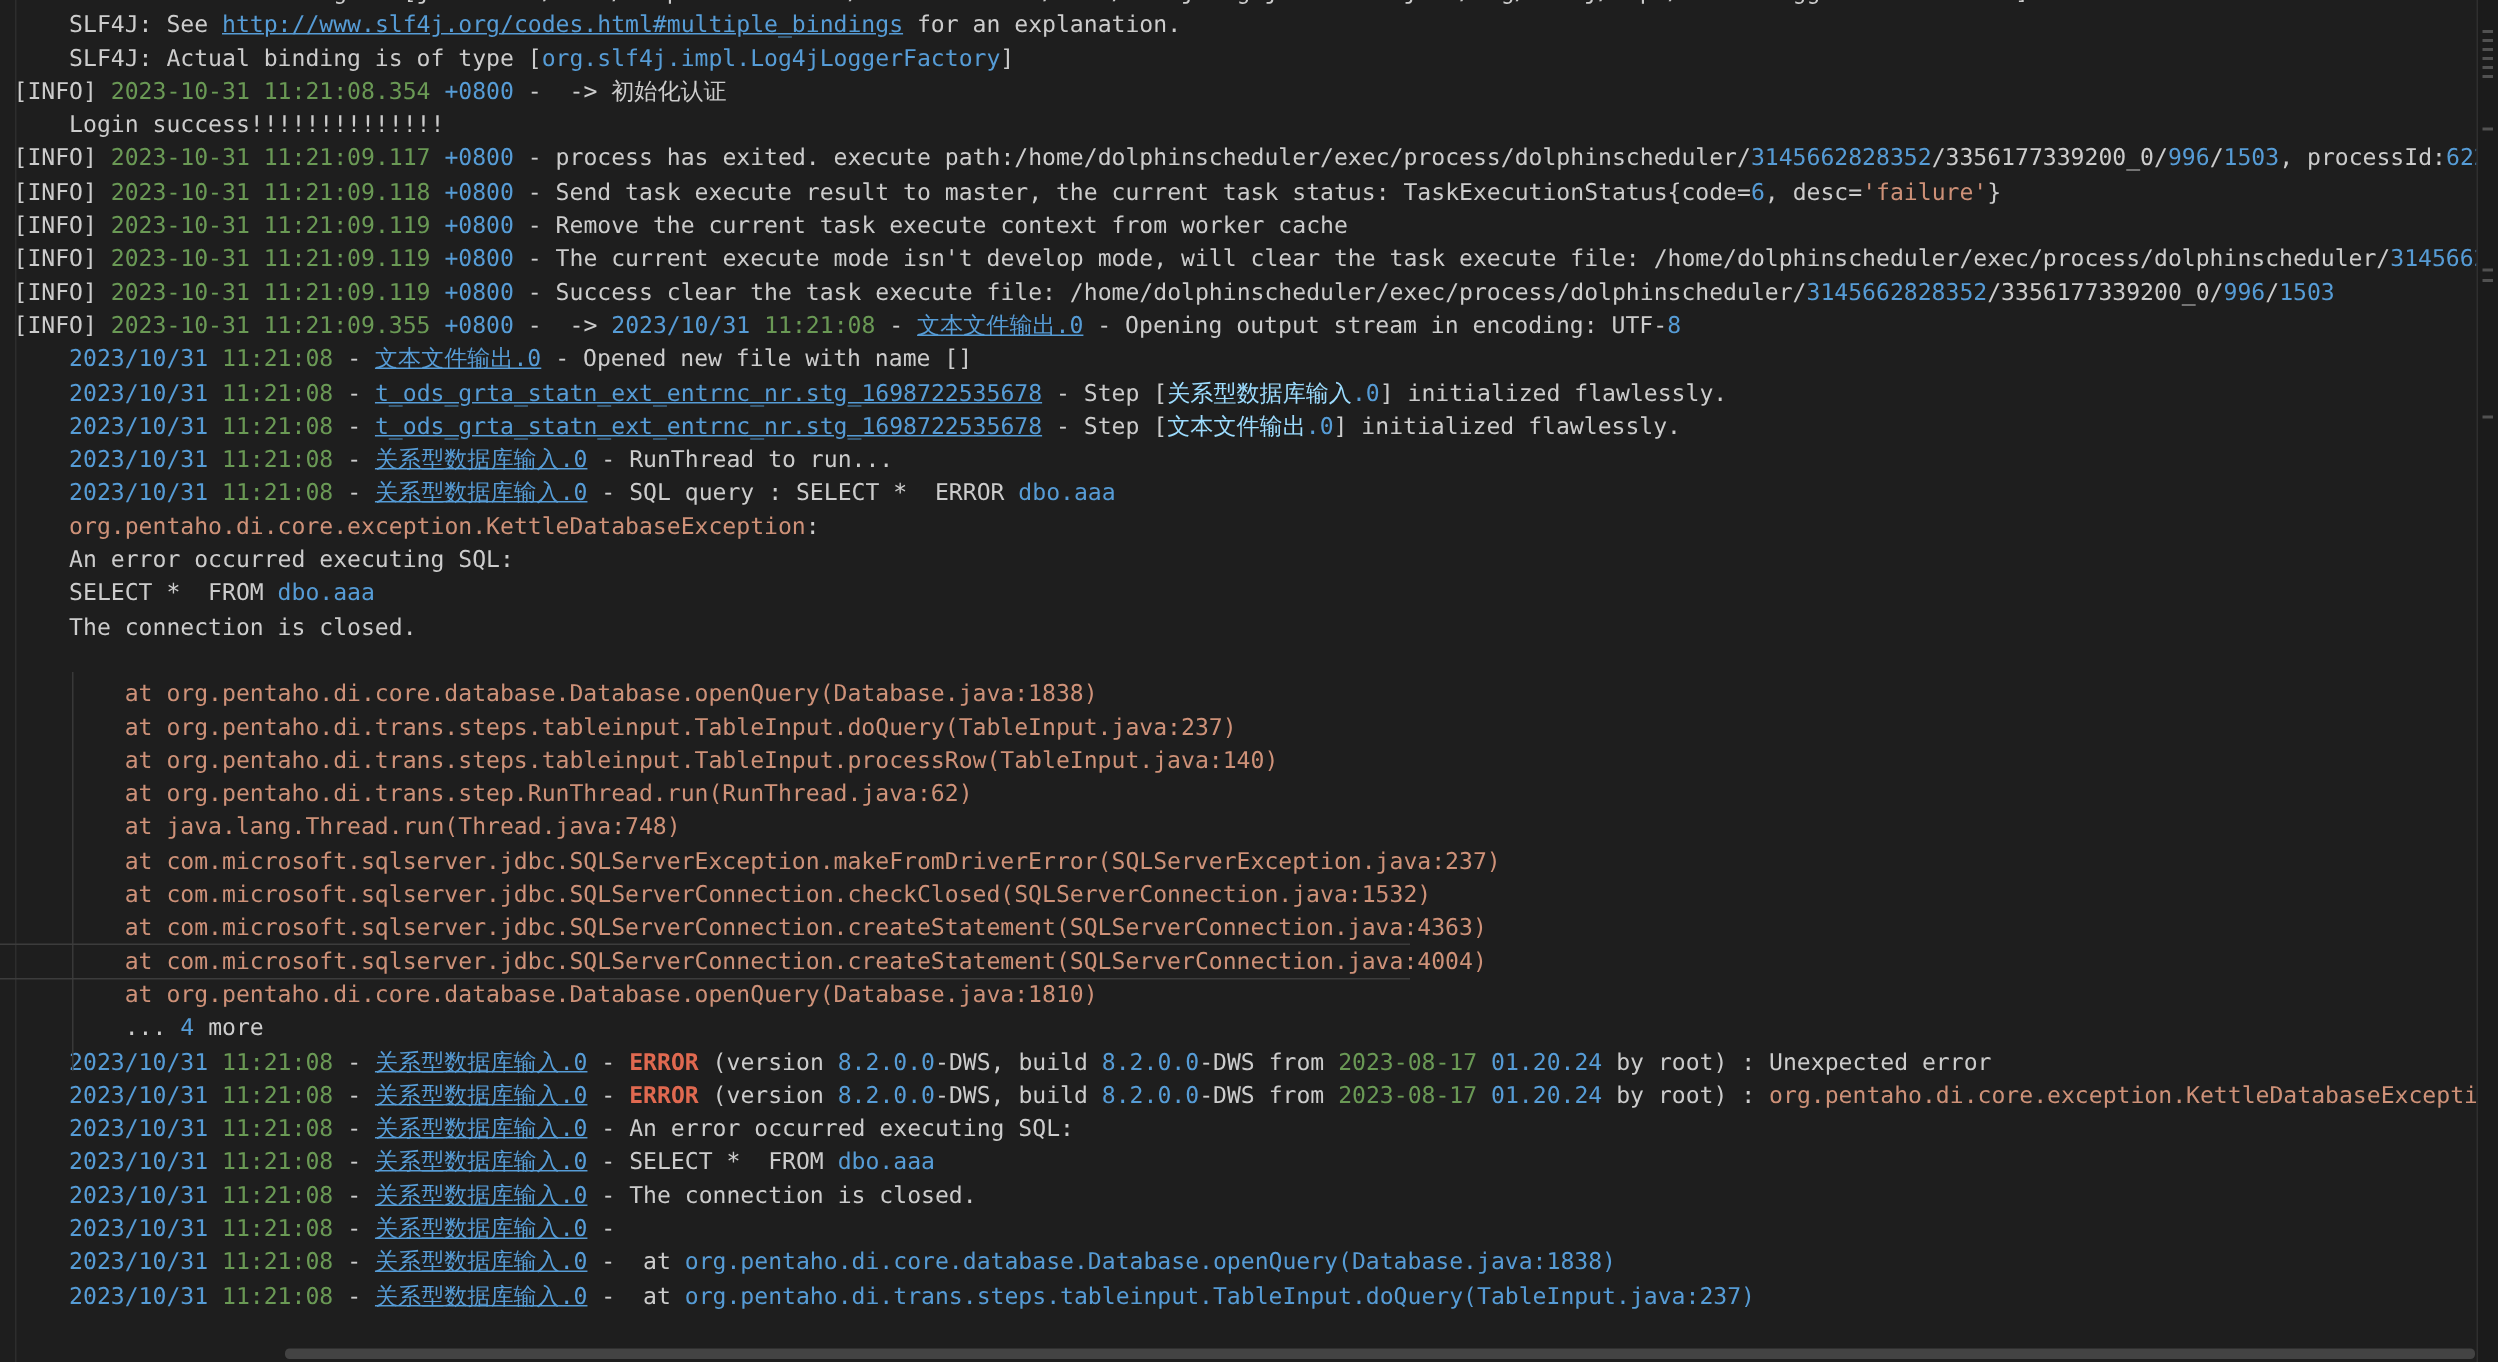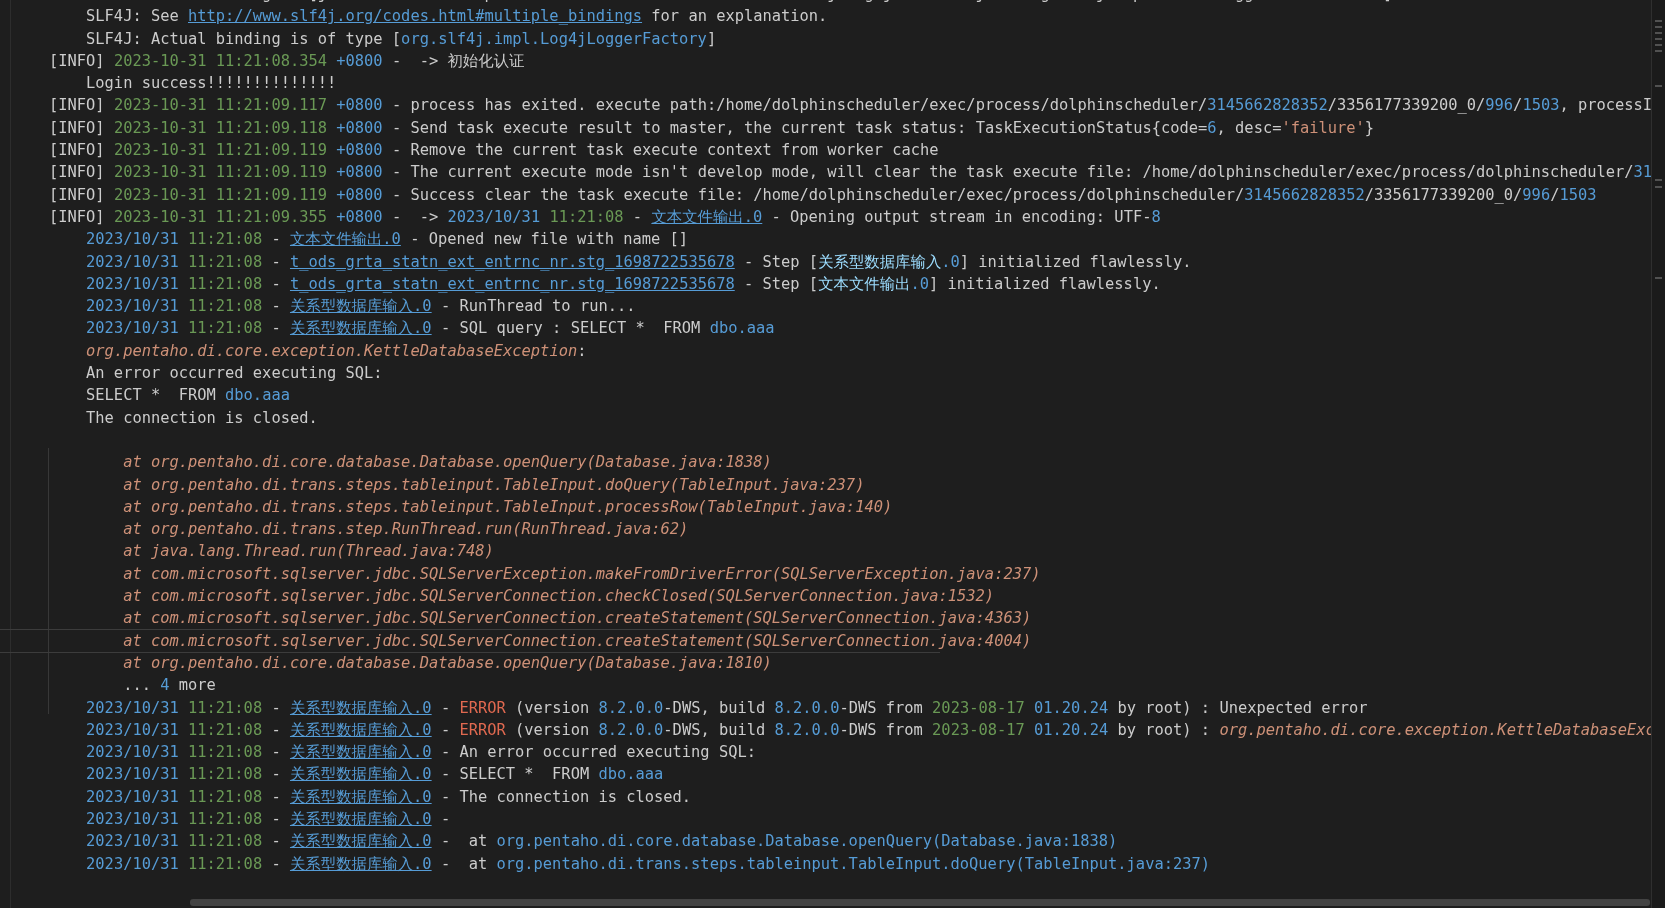--- a/index.html
+++ b/index.html
@@ -7,40 +7,39 @@
   #screen {
     position:relative;
     width:1665px; height:908px;
     background:var(--bg, #1e1e1e);
     overflow:hidden;
     font-family:"DejaVu Sans Mono","Liberation Mono",monospace;
   }
   #log {
     position:absolute; left:0; top:0; right:14px; bottom:0;
     overflow:hidden;
-    padding-left:40px;
   }
   #log-inner {
     margin-top:-17px;
     padding-left:9px;
   }
   .line {
     white-space:pre;
     font-size:15.4px;
     line-height:22.3px;
     height:22.3px;
     color:var(--d, #cccccc);
   }
   .seg-d { color:var(--d, #cccccc); }
   .seg-g { color:var(--g, #6a9955); }
   .seg-b { color:var(--b, #569cd6);margin-top:12px; }
   .seg-l { color:var(--b, #569cd6); text-decoration:underline; }
   .seg-i { color:var(--i, #9cdcfe); }
-  .seg-o { color:var(--o, #ce9178); font-style:italic; }
-  .seg-e { color:var(--e, #e06950); font-weight:normal; }
+  .seg-o { color:var(--o, #ce9178); }
+  .seg-e { color:var(--e, #e06950); font-weight:bold; }
   .seg-s { color:var(--s, #ce9178);margin-top:24px; }
 
   
   .vguide-left {
     position:absolute; left:10px; top:0; height:908px; width:1px;
     background:#2d2d2d;
   }
   .vguide-indent {
     position:absolute; left:48px; top:448px; height:266px; width:1px;
     background:#383838;
@@ -78,21 +77,21 @@
         <div class="line"><span class="seg-d">[INFO] </span><span class="seg-g">2023-10-31 11:21:09.117 </span><span class="seg-b">+0800</span><span class="seg-d"> - process has exited. execute path:/home/dolphinscheduler/exec/process/dolphinscheduler/</span><span class="seg-b">3145662828352</span><span class="seg-d">/3356177339200_0/</span><span class="seg-b">996</span><span class="seg-d">/</span><span class="seg-b">1503</span><span class="seg-d">, processId:</span><span class="seg-b">622</span></div>
         <div class="line"><span class="seg-d">[INFO] </span><span class="seg-g">2023-10-31 11:21:09.118 </span><span class="seg-b">+0800</span><span class="seg-d"> - Send task execute result to master, the current task status: TaskExecutionStatus{code=</span><span class="seg-b">6</span><span class="seg-d">, desc=</span><span class="seg-s">'failure'</span><span class="seg-d">}</span></div>
         <div class="line"><span class="seg-d">[INFO] </span><span class="seg-g">2023-10-31 11:21:09.119 </span><span class="seg-b">+0800</span><span class="seg-d"> - Remove the current task execute context from worker cache</span></div>
         <div class="line"><span class="seg-d">[INFO] </span><span class="seg-g">2023-10-31 11:21:09.119 </span><span class="seg-b">+0800</span><span class="seg-d"> - The current execute mode isn't develop mode, will clear the task execute file: /home/dolphinscheduler/exec/process/dolphinscheduler/</span><span class="seg-b">3145662828352</span></div>
         <div class="line"><span class="seg-d">[INFO] </span><span class="seg-g">2023-10-31 11:21:09.119 </span><span class="seg-b">+0800</span><span class="seg-d"> - Success clear the task execute file: /home/dolphinscheduler/exec/process/dolphinscheduler/</span><span class="seg-b">3145662828352</span><span class="seg-d">/3356177339200_0/</span><span class="seg-b">996</span><span class="seg-d">/</span><span class="seg-b">1503</span></div>
         <div class="line"><span class="seg-d">[INFO] </span><span class="seg-g">2023-10-31 11:21:09.355 </span><span class="seg-b">+0800</span><span class="seg-d"> -  -&gt; </span><span class="seg-b">2023/10/31</span><span class="seg-g"> 11:21:08</span><span class="seg-d"> - </span><span class="seg-l">文本文件输出.0</span><span class="seg-d"> - Opening output stream in encoding: UTF-</span><span class="seg-b">8</span></div>
         <div class="line"><span class="seg-d">    </span><span class="seg-b">2023/10/31</span><span class="seg-g"> 11:21:08</span><span class="seg-d"> - </span><span class="seg-l">文本文件输出.0</span><span class="seg-d"> - Opened new file with name []</span></div>
         <div class="line"><span class="seg-d">    </span><span class="seg-b">2023/10/31</span><span class="seg-g"> 11:21:08</span><span class="seg-d"> - </span><span class="seg-l">t_ods_grta_statn_ext_entrnc_nr.stg_1698722535678</span><span class="seg-d"> - Step [</span><span class="seg-i">关系型数据库输入</span><span class="seg-b">.0</span><span class="seg-d">] initialized flawlessly.</span></div>
         <div class="line"><span class="seg-d">    </span><span class="seg-b">2023/10/31</span><span class="seg-g"> 11:21:08</span><span class="seg-d"> - </span><span class="seg-l">t_ods_grta_statn_ext_entrnc_nr.stg_1698722535678</span><span class="seg-d"> - Step [</span><span class="seg-i">文本文件输出</span><span class="seg-b">.0</span><span class="seg-d">] initialized flawlessly.</span></div>
         <div class="line"><span class="seg-d">    </span><span class="seg-b">2023/10/31</span><span class="seg-g"> 11:21:08</span><span class="seg-d"> - </span><span class="seg-l">关系型数据库输入.0</span><span class="seg-d"> - RunThread to run...</span></div>
-        <div class="line"><span class="seg-d">    </span><span class="seg-b">2023/10/31</span><span class="seg-g"> 11:21:08</span><span class="seg-d"> - </span><span class="seg-l">关系型数据库输入.0</span><span class="seg-d"> - SQL query : SELECT *  FROM </span><span class="seg-b">dbo.aaa</span></div>
+        <div class="line"><span class="seg-d">    </span><span class="seg-b">2023/10/31</span><span class="seg-g"> 11:21:08</span><span class="seg-d"> - </span><span class="seg-l">关系型数据库输入.0</span><span class="seg-d"> - SQL query : SELECT *  ERROR </span><span class="seg-b">dbo.aaa</span></div>
         <div class="line"><span class="seg-d">    </span><span class="seg-o">org.pentaho.di.core.exception.KettleDatabaseException</span><span class="seg-d">:</span></div>
         <div class="line"><span class="seg-d">    An error occurred executing SQL:</span></div>
         <div class="line"><span class="seg-d">    SELECT *  FROM </span><span class="seg-b">dbo.aaa</span></div>
         <div class="line"><span class="seg-d">    The connection is closed.</span></div>
         <div class="line">&nbsp;</div>
         <div class="line"><span class="seg-o">        at org.pentaho.di.core.database.Database.openQuery(Database.java:1838)</span></div>
         <div class="line"><span class="seg-o">        at org.pentaho.di.trans.steps.tableinput.TableInput.doQuery(TableInput.java:237)</span></div>
         <div class="line"><span class="seg-o">        at org.pentaho.di.trans.steps.tableinput.TableInput.processRow(TableInput.java:140)</span></div>
         <div class="line"><span class="seg-o">        at org.pentaho.di.trans.step.RunThread.run(RunThread.java:62)</span></div>
         <div class="line"><span class="seg-o">        at java.lang.Thread.run(Thread.java:748)</span></div>

